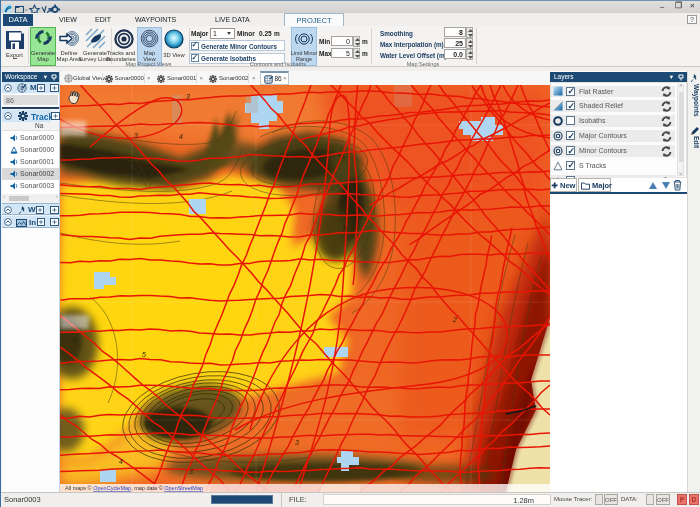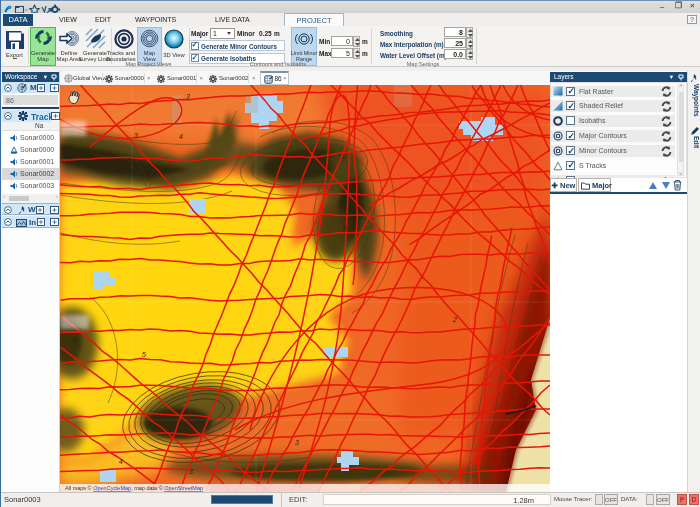--- a/index.html
+++ b/index.html
@@ -797,21 +797,21 @@
         <path d="M1,9 l0.7,-2 1.3,1.3 z" fill="#c8a048"></path>
       </svg>
     <div class="vtab" style="top:136px;">Edit</div>
   </div>
 
   <div class="abs" id="statusbar"></div>
   <div id="statuscontent">
     <span class="abs" style="left:3px;top:495px;font-size:7.5px;color:#333;">Sonar0003</span>
     <div class="abs" style="left:210px;top:495px;width:62px;height:9px;background:#1d4a75;border:1px solid #5a7a9a;"></div>
     <div class="abs" style="left:280px;top:492px;width:1px;height:15px;background:#c9c6c2;"></div>
-    <span class="abs" style="left:288px;top:495px;font-size:7.5px;color:#444;">EDIT:</span>
+    <span class="abs" style="left:288px;top:495px;font-size:7.5px;color:#444;">FILE:</span>
     <div class="abs" style="left:322px;top:494px;width:228px;height:11px;background:#fdfcfb;border:1px solid #d5d2cd;">
       <span style="position:absolute;right:16px;top:1px;font-size:7.5px;color:#333;">1.28m</span>
     </div>
     <span class="abs" style="left:553px;top:496px;font-size:6px;color:#444;">Mouse Tracer:</span>
     <div class="abs" style="left:594px;top:493.5px;width:8px;height:11px;background:#e8e6e2;border:1px solid #b0ada8;"></div>
     <div class="abs" style="left:603px;top:493.5px;width:14px;height:11px;background:#e8e6e2;border:1px solid #a8a5a0;font-size:6px;color:#555;text-align:center;line-height:10px;">OFF</div>
     <span class="abs" style="left:620px;top:496px;font-size:6px;color:#444;">DATA:</span>
     <div class="abs" style="left:645px;top:493.5px;width:8px;height:11px;background:#e8e6e2;border:1px solid #b0ada8;"></div>
     <div class="abs" style="left:655px;top:493.5px;width:14px;height:11px;background:#e8e6e2;border:1px solid #a8a5a0;font-size:6px;color:#555;text-align:center;line-height:10px;">OFF</div>
     <div class="abs" style="left:676px;top:493.5px;width:10px;height:11px;background:#e8736a;border:1px solid #c05048;font-size:7px;color:#b03028;font-weight:bold;text-align:center;line-height:10px;">P</div>

